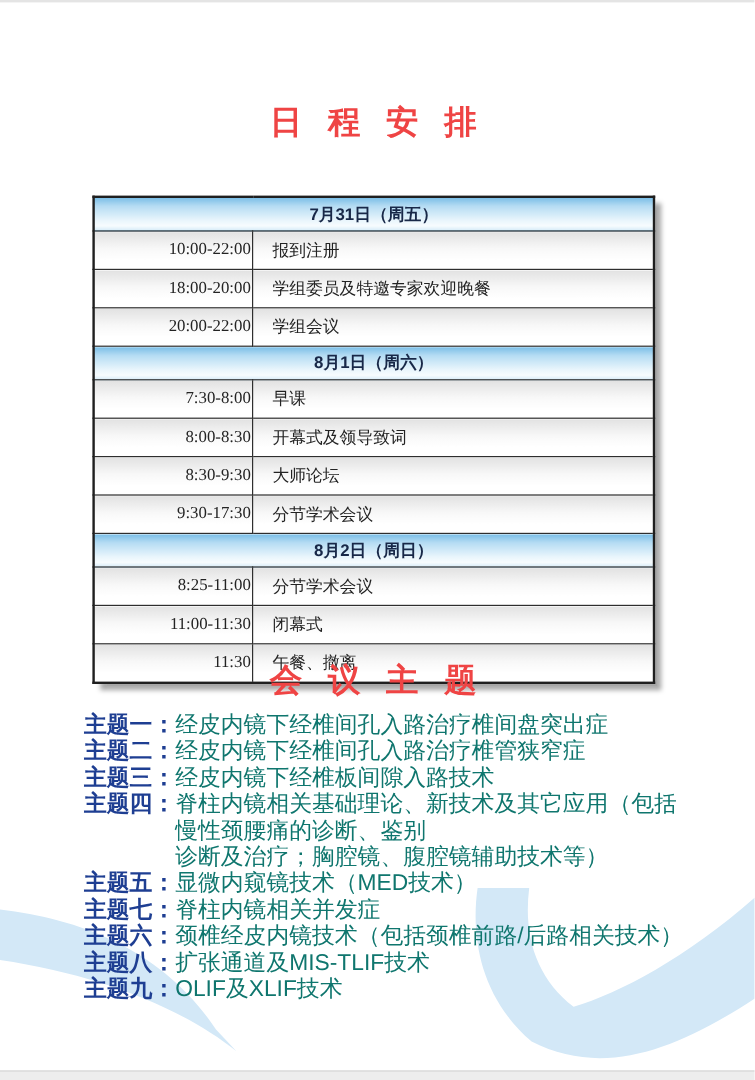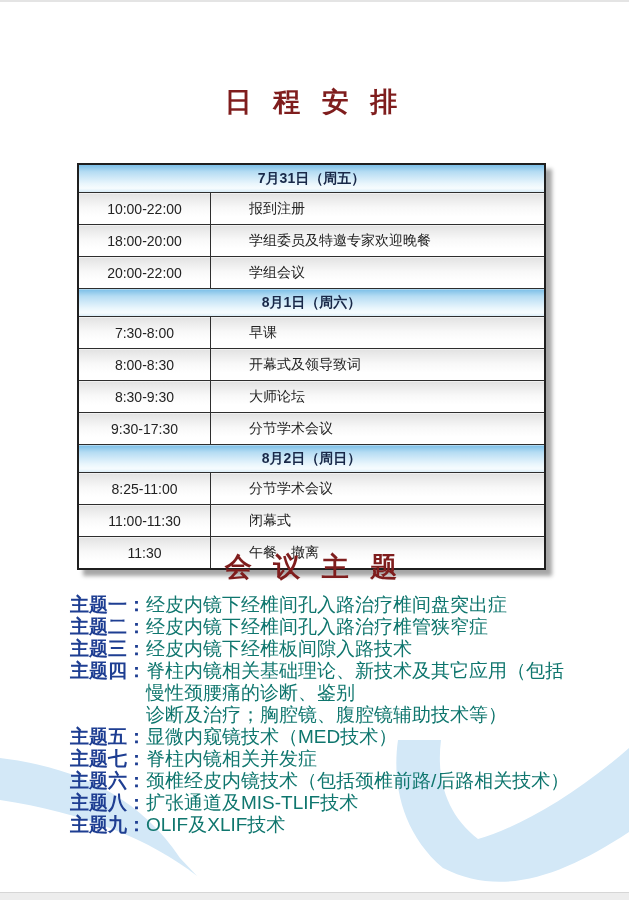--- a/index.html
+++ b/index.html
@@ -4,43 +4,43 @@
 <style>
   html,body{margin:0;padding:0;background:#ffffff;}
   .page{
     position:relative;width:629px;height:900px;background:#ffffff;
     overflow:hidden;font-family:"Liberation Sans","DejaVu Sans",sans-serif;
   }
   .edge-top{position:absolute;top:0;left:0;right:0;height:2px;background:#e4e4e4;}
   .edge-bottom{position:absolute;bottom:0;left:0;right:0;height:7px;background:#ededed;border-top:1px solid #d6d6d6;z-index:5;}
   .big-title{
     position:absolute;left:0;width:100%;text-align:center;
-    font-size:27px;font-weight:bold;color:#7f1d1d;letter-spacing:7px;z-index:2;
+    font-size:27px;font-weight:bold;color:#ef4444;letter-spacing:7px;z-index:2;
   }
   #title1{top:84px;}
   #title2{top:549px;}
 
   .tablewrap{
     position:absolute;left:77px;top:135px;width:469px;z-index:2;
     box-shadow:6px 6px 4px rgba(0,0,0,0.35);
     background:#fff;
     margin-top:28px;
   }
   table.sched{width:100%;border-collapse:collapse;border:2px solid #1f1f1f;}
   table.sched td{border:1px solid #2e2e2e;font-size:14px;color:#232323;}
   tr.date-row td{
     height:25px;text-align:center;font-weight:bold;color:#182848;font-size:14px;
     background:linear-gradient(180deg,#7cbfe7 0%,#b5dcf3 25%,#e8f5fc 68%,#f7fcfe 86%,#d7ecf8 100%);
   }
   tr.slot-row td{
     height:29px;
     background:linear-gradient(180deg,#e2e2e2 0%,#f8f8f8 45%,#ffffff 75%);
   }
-  td.time{width:129px;text-align:center;}
-  td.event{padding-left:38px;}
+  td.time{width:129px;text-align:right;font-family:Liberation Serif, serif;}
+  td.event{padding-left:16px;}
 
   .topics{position:absolute;left:70px;top:594px;width:500px;z-index:2;}
   .topic{display:flex;font-size:19px;line-height:22px;}
   .topic .tlabel{color:#1e3e92;font-weight:bold;flex:0 0 52px;white-space:nowrap;}
   .topic .ttext{color:#0f766e;white-space:pre-wrap;}
 
   .swoosh{position:absolute;left:0;top:740px;z-index:1;}
 </style>
 </head>
 <body>

